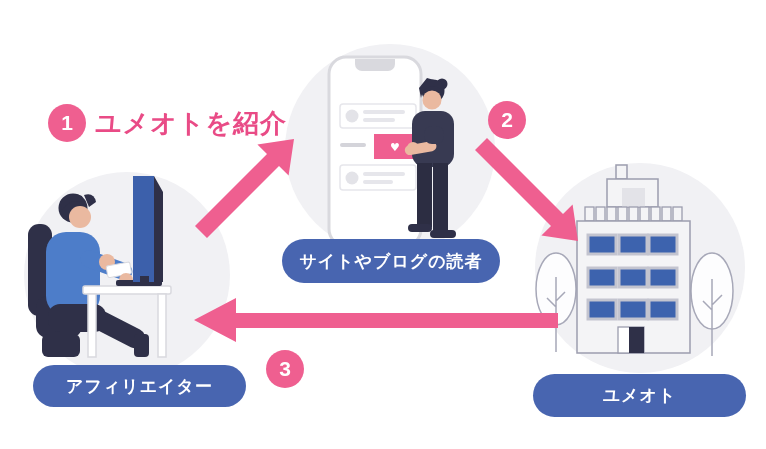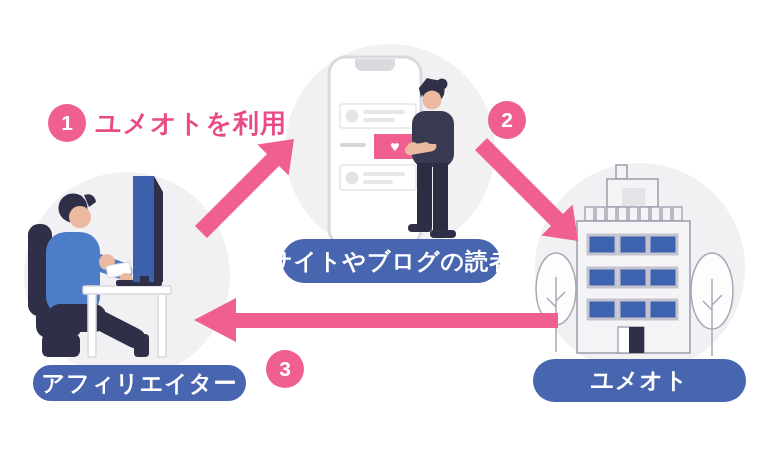--- a/index.html
+++ b/index.html
@@ -17,21 +17,21 @@
   .step .num{
     width:38px;height:38px;border-radius:50%;background:var(--pink);color:#fff;
     font-size:21px;font-weight:bold;display:flex;align-items:center;justify-content:center;
     flex:0 0 auto;
   }
   .step .txt{
     color:var(--pink_text);font-size:26px;font-weight:bold;letter-spacing:1px;white-space:nowrap;
   }
   .pill{
     position:absolute;background:var(--pill_blue);border-radius:22px;color:#fff;
-    font-weight:bold;font-size:23px;display:flex;align-items:center;justify-content:center;
+    font-weight:bold;font-size:17px;display:flex;align-items:center;justify-content:center;
     letter-spacing:1px;white-space:nowrap;
   }
 </style>
 </head>
 <body>
 
 <div class="canvas">
 
   <svg class="scene" width="766" height="449" viewBox="0 0 766 449">
 
@@ -146,26 +146,26 @@
 
     <g fill="var(--pink)">
       <polygon points="207,238 279,166 288.6,175.6 294,139 257.4,144.4 267,154 195,226"></polygon>
       <polygon points="487,138 563,214 572.6,204.4 578,241 541.4,235.6 551,226 475,150"></polygon>
       <polygon points="558,313 236,313 236,298 194,320 236,342 236,328 558,328"></polygon>
     </g>
   </svg>
 
   <div class="step" style="left:48px;top:104px">
     <span class="num">1</span>
-    <span class="txt">ユメオトを利用</span>
+    <span class="txt">ユメオトを紹介</span>
   </div>
   <div class="step" style="left:488px;top:101px">
     <span class="num">2</span>
   </div>
   <div class="step" style="left:266px;top:350px">
     <span class="num">3</span>
   </div>
 
-  <div class="pill" style="left:33px;top:365px;width:213px;height:36px">アフィリエイター</div>
+  <div class="pill" style="left:33px;top:365px;width:213px;height:42px">アフィリエイター</div>
   <div class="pill" style="left:282px;top:239px;width:218px;height:44px">サイトやブログの読者</div>
-  <div class="pill" style="left:533px;top:359px;width:213px;height:43px">ユメオト</div>
+  <div class="pill" style="left:533px;top:374px;width:213px;height:43px">ユメオト</div>
 
 </div>
 
 </body></html>

